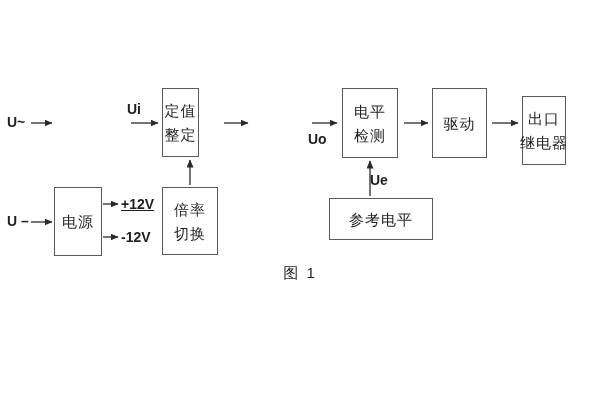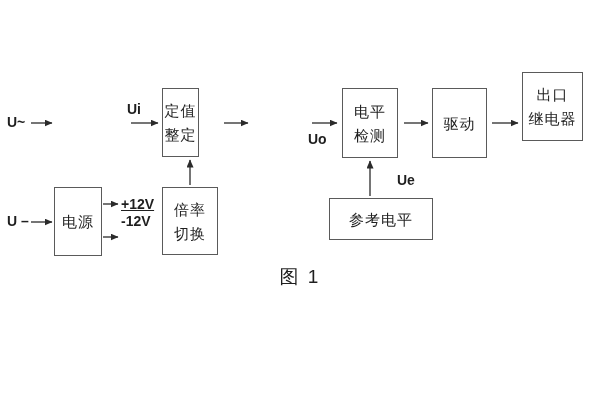--- a/index.html
+++ b/index.html
@@ -35,21 +35,21 @@
     font-weight: 600;
     line-height: 1;
     white-space: nowrap;
   }
   .sig.center { text-align: left; }
   .caption {
     position: absolute;
     left: 255px; top: 264px; width: 90px;
     text-align: center;
     color: #1f1f1f;
-    font-size: 19px;
+    font-size: 15px;
     letter-spacing: 2px;
   }
 </style>
 </head>
 <body>
 
 <div class="canvas">
 
   <svg class="wires" width="600" height="400" viewBox="0 0 600 400">
     <defs>
@@ -79,21 +79,21 @@
 
   <div class="block" style="left:432px; top:88px; width:55px; height:70px;">
     <span>驱动</span>
   </div>
 
   <div class="block" style="left:342px; top:88px; width:56px; height:70px;">
     <span>电平</span>
     <span>检测</span>
   </div>
 
-  <div class="block" style="left:522px; top:72px; width:61px; height:69px;">
+  <div class="block" style="left:522px; top:96px; width:44px; height:69px;">
     <span>出口</span>
     <span>继电器</span>
   </div>
 
   <div class="block" style="left:54px; top:187px; width:48px; height:69px;">
     <span>电源</span>
   </div>
 
   <div class="block" style="left:162px; top:187px; width:56px; height:68px;">
     <span>倍率</span>
@@ -101,19 +101,19 @@
   </div>
 
   <div class="block" style="left:329px; top:198px; width:104px; height:42px;">
     <span>参考电平</span>
   </div>
 
   <div class="sig" style="left:7px; top:115px;">U~</div>
   <div class="sig" style="left:7px; top:214px;">U –</div>
   <div class="sig center" style="left:127px; top:102px; width:32px;">Ui</div>
   <div class="sig center" style="left:308px; top:103px; width:32px;margin-top:29px;">Uo</div>
-  <div class="sig" style="left:397px; top:173px;">Ue</div>
+  <div class="sig" style="left:370px; top:173px;">Ue</div>
   <div class="sig" style="left:121px; top:197px;text-decoration:underline;">+12V</div>
-  <div class="sig" style="left:121px; top:214px;">-12V</div>
+  <div class="sig" style="left:121px; top:230px;">-12V</div>
 
   <div class="caption">图 1</div>
 
 </div>
 
 </body></html>

